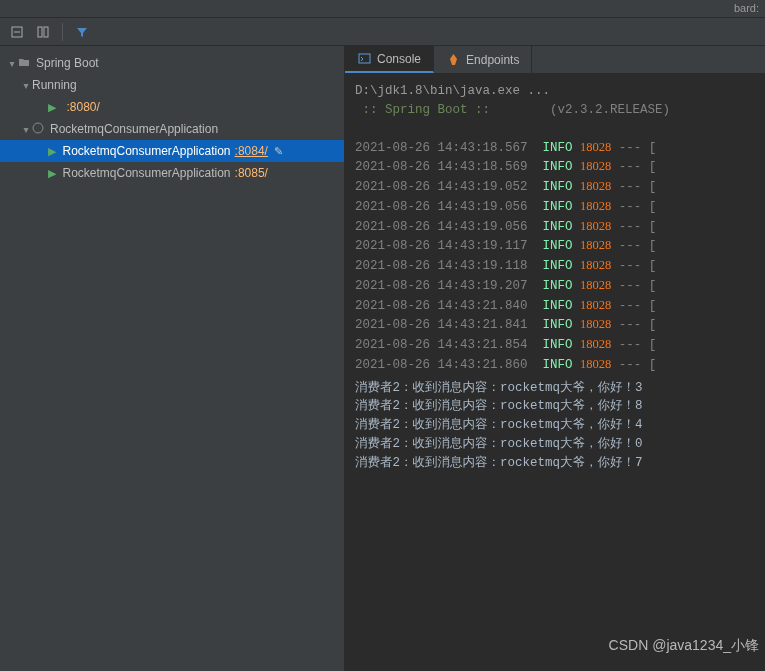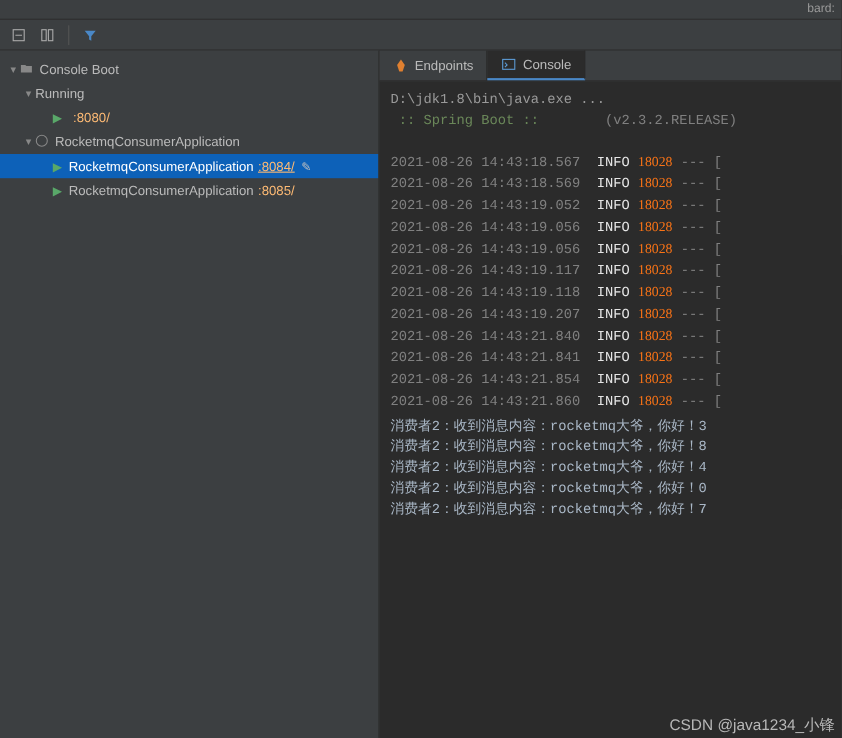--- a/index.html
+++ b/index.html
@@ -146,31 +146,31 @@
     .console .ascii {
       font-family: "Courier New", monospace;
       line-height: 1.35;
       display: block;
       margin-top: 8px;
     }
     .console .spring-line {
       margin-top: 1px;
     }
     .console .green { color: #6a8759; }
-    .console .info { color: #e5e5e5; font-family: Liberation Mono, monospace; }
+    .console .info { color: #86efac; font-family: Liberation Mono, monospace; }
     .console .magenta { color: #f97316; font-family: Liberation Serif, serif; }
     .console .grey { color: #808080; }
     .console .cmd { color: #999; }
     .log-block { margin-top: 18px; }
     .log-line { display: block; }
     .msg-block { margin-top: 4px; }
     .msg-line { color: #a9b7c6; }
     .watermark {
       position: absolute;
-      bottom: 2px;
+      bottom: 16px;
       right: 6px;
       color: #b8b8b8;
       font-size: 14px;
       font-family: Arial, sans-serif;
     }
   </style>
 </head>
 <body>
 
 <div class="titlebar">
@@ -203,21 +203,21 @@
   <div class="sidebar">
     <div class="tree-root">
 
       <div class="tree-node">
         <span class="arrow">▾</span>
         <span class="node-icon">
           <svg width="12" height="12" viewBox="0 0 12 12">
               <path d="M1 3h4l1 1h5v6H1z" fill="#888"></path>
             </svg>
         </span>
-        <span>Console Boot</span>
+        <span>Spring Boot</span>
       </div>
 
       <div class="tree-node indent-1">
         <span class="arrow">▾</span>
         <span>Running</span>
       </div>
 
       <div class="tree-node indent-2">
         <span class="arrow"></span>
         <span class="run-icon">▶</span>
@@ -247,37 +247,37 @@
         <span class="run-icon">▶</span>
         <span>RocketmqConsumerApplication</span>
         <span class="port">:8085/</span>
       </div>
 
     </div>
   </div>
 
   <div class="content">
     <div class="tabs">
-      <div class="tab">
-        <span class="tab-icon">
-          <svg width="13" height="13" viewBox="0 0 13 13">
-              <path d="M6.5 1 L10 6 L8 12 L5 12 L3 6 Z" fill="#e08030"></path>
-            </svg>
-        </span>
-        <span>Endpoints</span>
-      </div>
       <div class="tab active">
         <span class="tab-icon">
           <svg width="13" height="13" viewBox="0 0 13 13">
               <rect x="1" y="2" width="11" height="9" fill="none" stroke="#5c9bd6" stroke-width="1"></rect>
               <path d="M3 5l2 2-2 2" stroke="#5c9bd6" fill="none"></path>
             </svg>
         </span>
         <span>Console</span>
       </div>
+      <div class="tab">
+        <span class="tab-icon">
+          <svg width="13" height="13" viewBox="0 0 13 13">
+              <path d="M6.5 1 L10 6 L8 12 L5 12 L3 6 Z" fill="#e08030"></path>
+            </svg>
+        </span>
+        <span>Endpoints</span>
+      </div>
     </div>
 
     <div class="console"><span class="cmd">D:\jdk1.8\bin\java.exe ...</span>
 <span class="spring-line"><span class="green"> :: Spring Boot :: </span>       <span class="grey">(v2.3.2.RELEASE)</span></span>
 <div class="log-block" id="log-lines"><span class="log-line"><span class="grey">2021-08-26 14:43:18.567</span>  <span class="info">INFO</span> <span class="magenta">18028</span> <span class="grey">--- [</span></span><span class="log-line"><span class="grey">2021-08-26 14:43:18.569</span>  <span class="info">INFO</span> <span class="magenta">18028</span> <span class="grey">--- [</span></span><span class="log-line"><span class="grey">2021-08-26 14:43:19.052</span>  <span class="info">INFO</span> <span class="magenta">18028</span> <span class="grey">--- [</span></span><span class="log-line"><span class="grey">2021-08-26 14:43:19.056</span>  <span class="info">INFO</span> <span class="magenta">18028</span> <span class="grey">--- [</span></span><span class="log-line"><span class="grey">2021-08-26 14:43:19.056</span>  <span class="info">INFO</span> <span class="magenta">18028</span> <span class="grey">--- [</span></span><span class="log-line"><span class="grey">2021-08-26 14:43:19.117</span>  <span class="info">INFO</span> <span class="magenta">18028</span> <span class="grey">--- [</span></span><span class="log-line"><span class="grey">2021-08-26 14:43:19.118</span>  <span class="info">INFO</span> <span class="magenta">18028</span> <span class="grey">--- [</span></span><span class="log-line"><span class="grey">2021-08-26 14:43:19.207</span>  <span class="info">INFO</span> <span class="magenta">18028</span> <span class="grey">--- [</span></span><span class="log-line"><span class="grey">2021-08-26 14:43:21.840</span>  <span class="info">INFO</span> <span class="magenta">18028</span> <span class="grey">--- [</span></span><span class="log-line"><span class="grey">2021-08-26 14:43:21.841</span>  <span class="info">INFO</span> <span class="magenta">18028</span> <span class="grey">--- [</span></span><span class="log-line"><span class="grey">2021-08-26 14:43:21.854</span>  <span class="info">INFO</span> <span class="magenta">18028</span> <span class="grey">--- [</span></span><span class="log-line"><span class="grey">2021-08-26 14:43:21.860</span>  <span class="info">INFO</span> <span class="magenta">18028</span> <span class="grey">--- [</span></span></div><div class="msg-block" id="msg-lines"><span class="log-line msg-line">消费者2：收到消息内容：rocketmq大爷，你好！3</span><span class="log-line msg-line">消费者2：收到消息内容：rocketmq大爷，你好！8</span><span class="log-line msg-line">消费者2：收到消息内容：rocketmq大爷，你好！4</span><span class="log-line msg-line">消费者2：收到消息内容：rocketmq大爷，你好！0</span><span class="log-line msg-line">消费者2：收到消息内容：rocketmq大爷，你好！7</span></div></div>
   </div>
 
 </div>
 
 <div class="watermark">CSDN @java1234_小锋</div>

